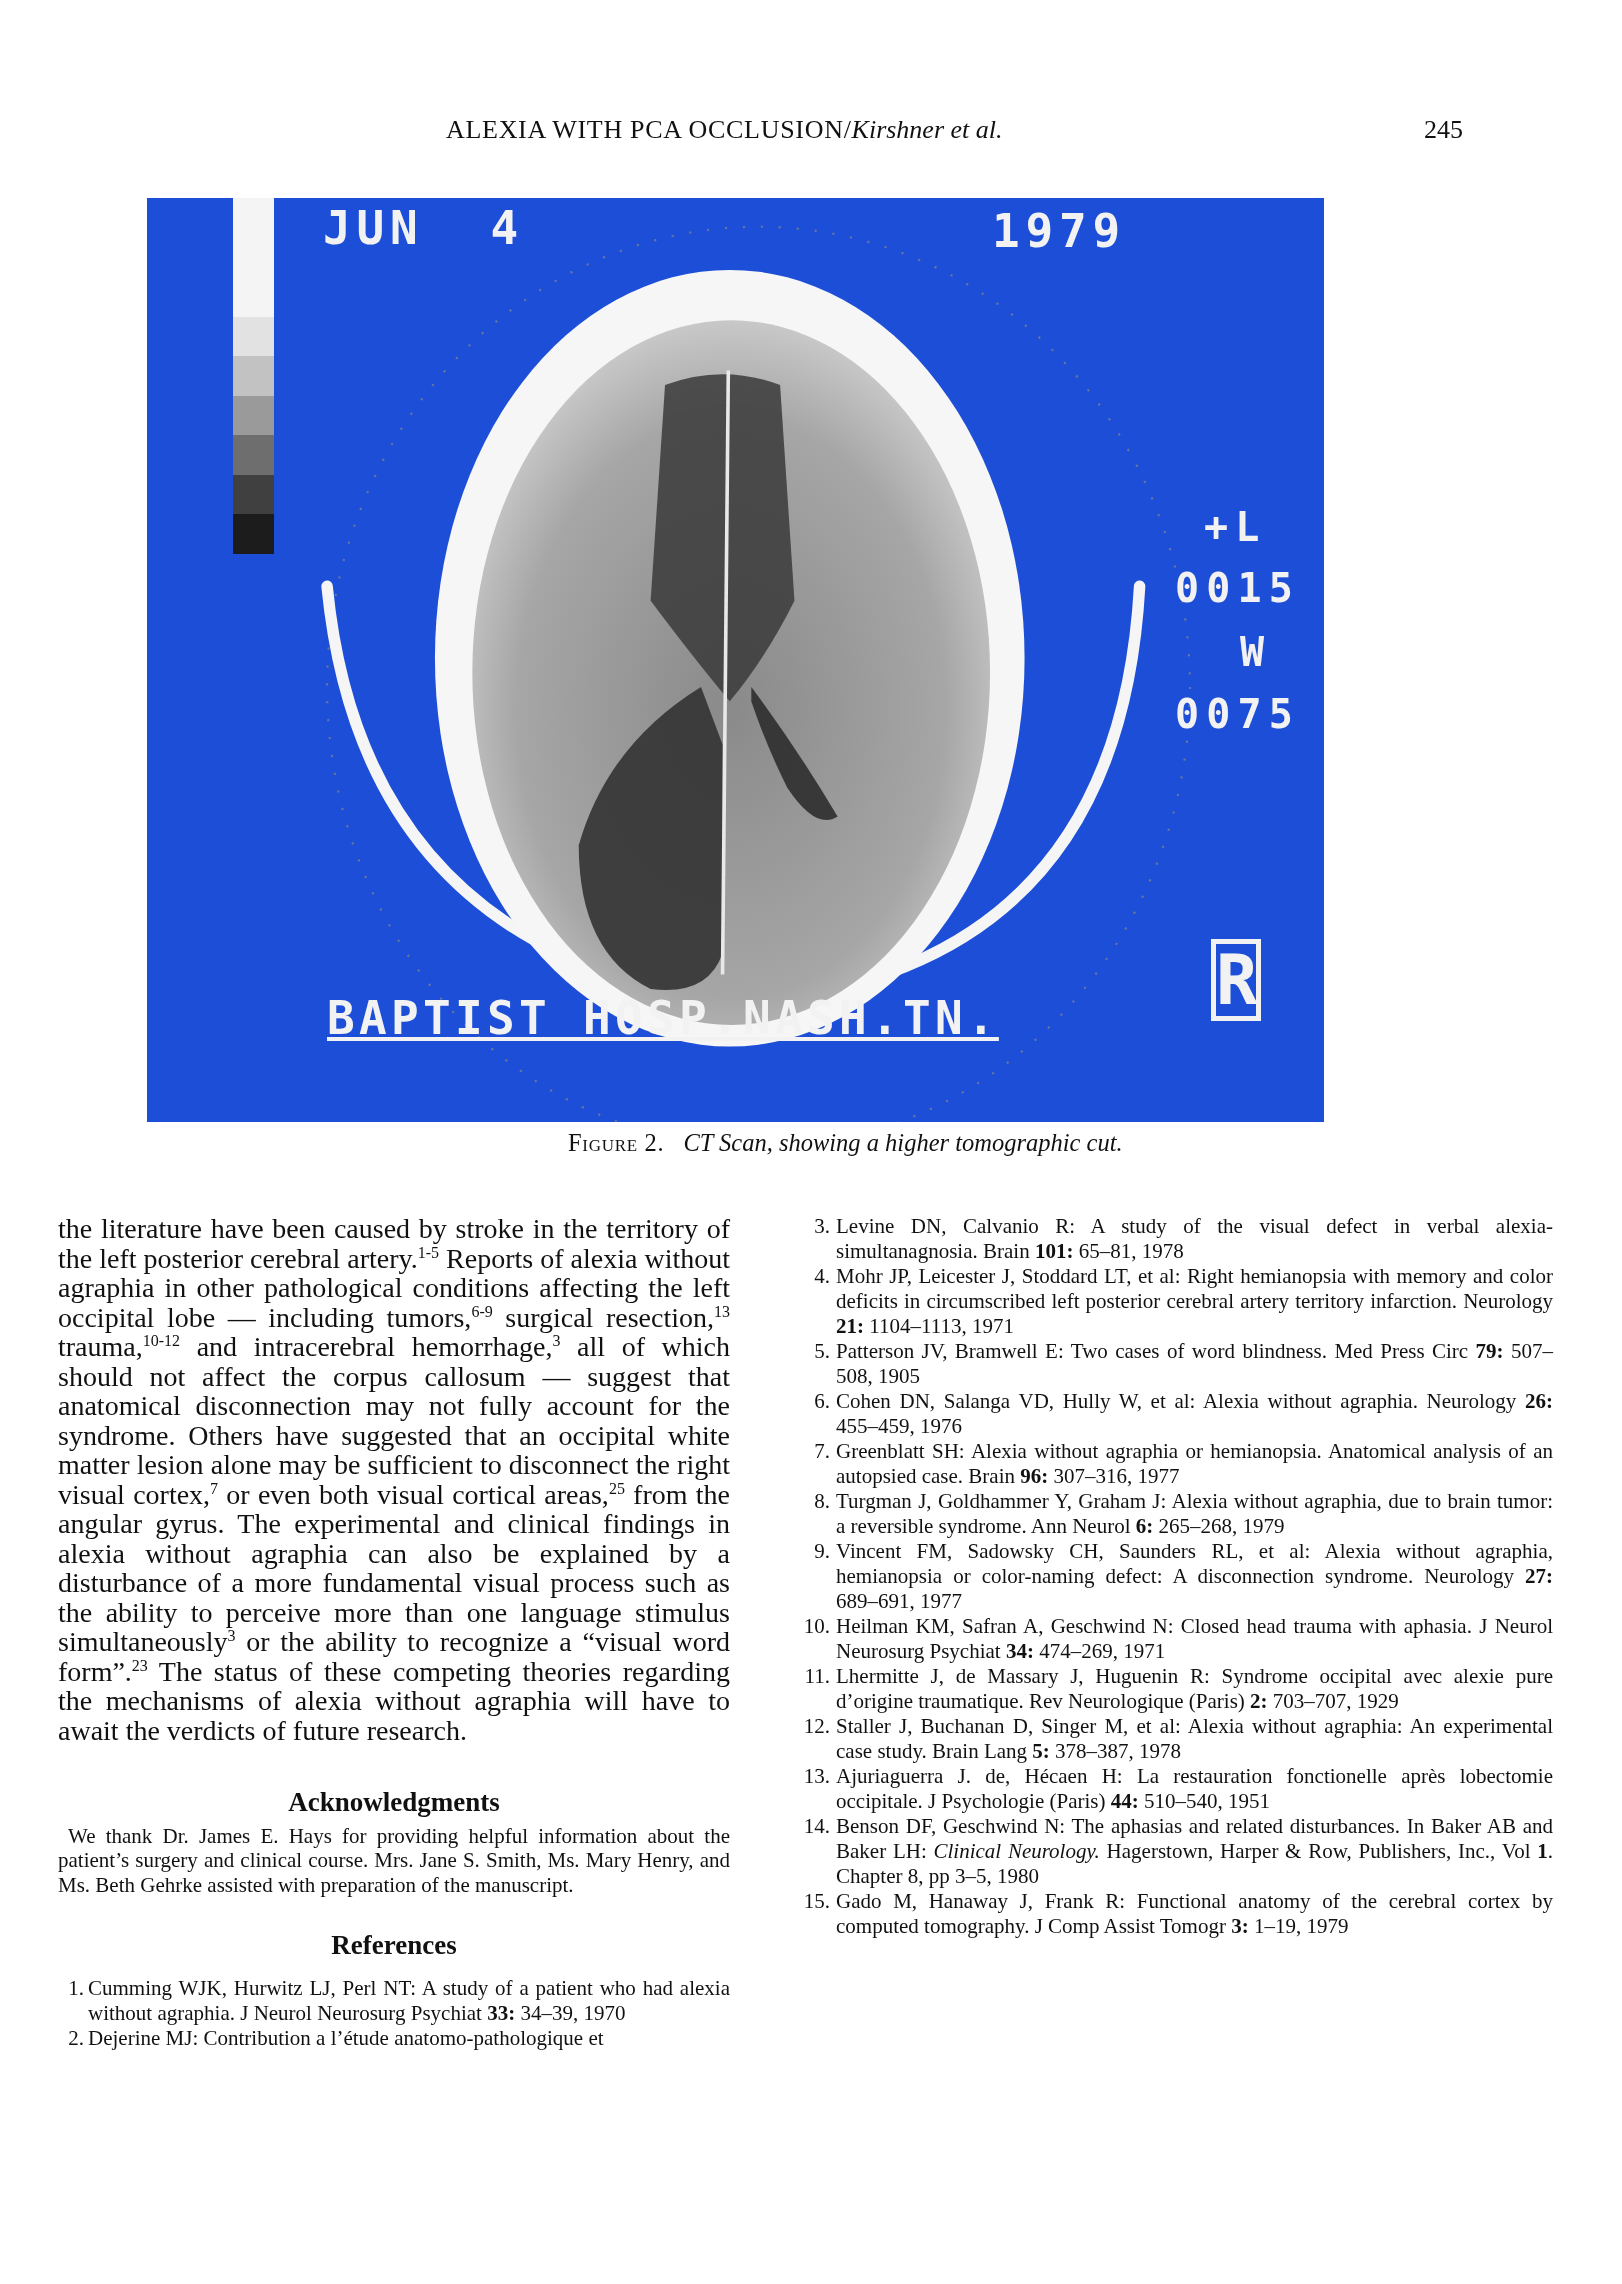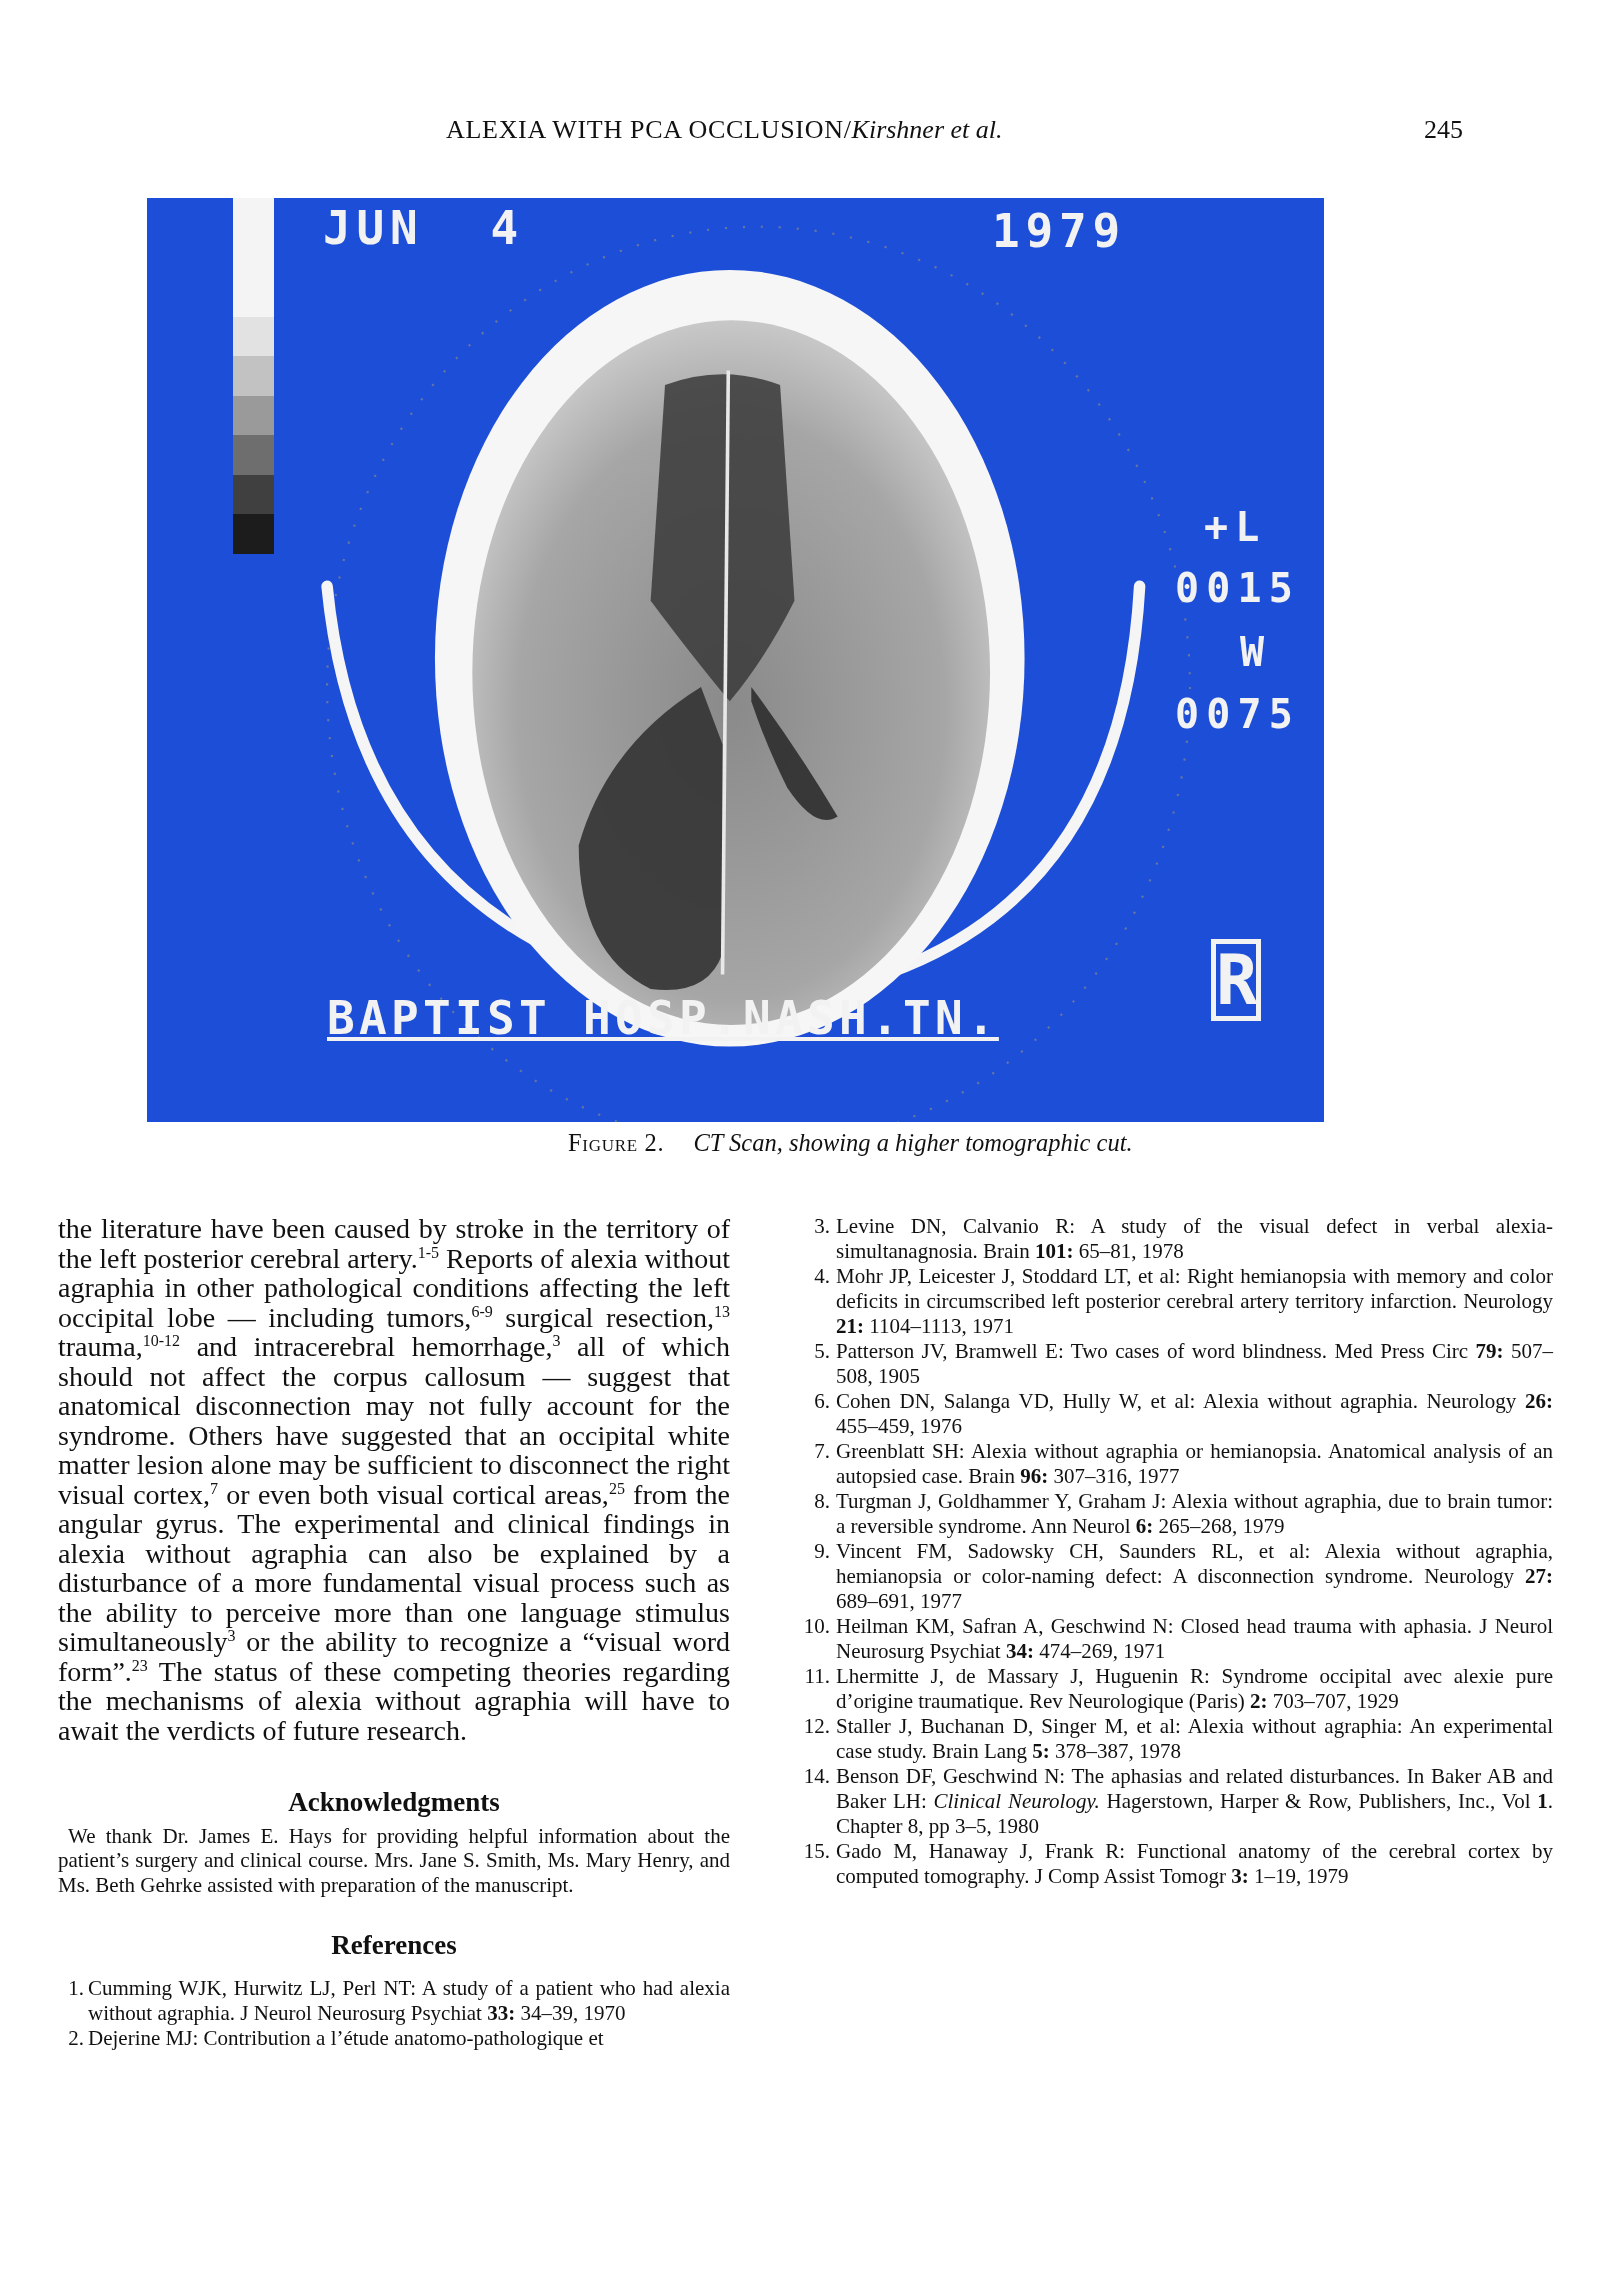--- a/index.html
+++ b/index.html
@@ -16,21 +16,21 @@
   .date-left { left: 176px; top: 2.9px; font-size: 46px; letter-spacing: 5.8px; }
   .date-right { left: 845px; top: 5.8px; font-size: 46px; letter-spacing: 5.8px; }
   .side-text { left: 1057px; font-size: 40px; letter-spacing: 7.2px; }
   .hosp-text { left: 180px; top: 793px; font-size: 46px; letter-spacing: 4.3px; text-decoration: underline; }
   .r-box { position: absolute; left: 1064px; top: 741px; width: 40px; height: 72px; border: 5.8px solid #f2f2f2; color: #f2f2f2;
            font-family: "DejaVu Sans Mono", monospace; font-weight: bold; font-size: 69px; line-height: 72px; text-align: center; }
   .ct-svg { position: absolute; left: 0; top: 0; }
 
   .caption { position: absolute; top: 1129px; left: 568px; font-size: 24.5px; }
   .caption .fig-label { font-variant: small-caps; letter-spacing: 0.7px; }
-  .caption .fig-text { font-style: italic; margin-left: 29px; }
+  .caption .fig-text { font-style: italic; margin-left: 19px; }
 
   .col-left { position: absolute; left: 58px; top: 1214px; width: 672px; }
   .body-text { font-size: 28px; line-height: 29.5px; text-align: justify; margin: 0; }
   .body-text sup { font-size: 16px; line-height: 0; }
   .section-heading { font-weight: bold; font-size: 27px; text-align: center; margin: 0; }
   .ack-heading { margin-top: 42px; margin-bottom: 5.8px; }
   .ack-text { font-size: 21px; line-height: 24.5px; text-align: justify; text-indent: 10px; margin: 0; }
   .ref-heading { margin-top: 33px; margin-bottom: 15px; }
 
   .ref-list { list-style: none; margin: 0; padding: 0; }
@@ -116,17 +116,18 @@
       <li class="ref-item"><span class="ref-num">3.</span><span>Levine DN, Calvanio R: A study of the visual defect in verbal alexia-simultanagnosia. Brain </span><b>101:</b><span> 65–81, 1978</span></li>
       <li class="ref-item"><span class="ref-num">4.</span><span>Mohr JP, Leicester J, Stoddard LT, et al: Right hemianopsia with memory and color deficits in circumscribed left posterior cerebral artery territory infarction. Neurology </span><b>21:</b><span> 1104–1113, 1971</span></li>
       <li class="ref-item"><span class="ref-num">5.</span><span>Patterson JV, Bramwell E: Two cases of word blindness. Med Press Circ </span><b>79:</b><span> 507–508, 1905</span></li>
       <li class="ref-item"><span class="ref-num">6.</span><span>Cohen DN, Salanga VD, Hully W, et al: Alexia without agraphia. Neurology </span><b>26:</b><span> 455–459, 1976</span></li>
       <li class="ref-item"><span class="ref-num">7.</span><span>Greenblatt SH: Alexia without agraphia or hemianopsia. Anatomical analysis of an autopsied case. Brain </span><b>96:</b><span> 307–316, 1977</span></li>
       <li class="ref-item"><span class="ref-num">8.</span><span>Turgman J, Goldhammer Y, Graham J: Alexia without agraphia, due to brain tumor: a reversible syndrome. Ann Neurol </span><b>6:</b><span> 265–268, 1979</span></li>
       <li class="ref-item"><span class="ref-num">9.</span><span>Vincent FM, Sadowsky CH, Saunders RL, et al: Alexia without agraphia, hemianopsia or color-naming defect: A disconnection syndrome. Neurology </span><b>27:</b><span> 689–691, 1977</span></li>
       <li class="ref-item"><span class="ref-num">10.</span><span>Heilman KM, Safran A, Geschwind N: Closed head trauma with aphasia. J Neurol Neurosurg Psychiat </span><b>34:</b><span> 474–269, 1971</span></li>
       <li class="ref-item"><span class="ref-num">11.</span><span>Lhermitte J, de Massary J, Huguenin R: Syndrome occipital avec alexie pure d’origine traumatique. Rev Neurologique (Paris) </span><b>2:</b><span> 703–707, 1929</span></li>
       <li class="ref-item"><span class="ref-num">12.</span><span>Staller J, Buchanan D, Singer M, et al: Alexia without agraphia: An experimental case study. Brain Lang </span><b>5:</b><span> 378–387, 1978</span></li>
+      <li class="ref-item"><span class="ref-num">13.</span><span>Ajuriaguerra J. de, Hécaen H: La restauration fonctionelle après lobectomie occipitale. J Psychologie (Paris) </span><b>44:</b><span> 510–540, 1951</span></li>
       <li class="ref-item"><span class="ref-num">14.</span><span>Benson DF, Geschwind N: The aphasias and related disturbances. In Baker AB and Baker LH: </span><i>Clinical Neurology.</i><span> Hagerstown, Harper &amp; Row, Publishers, Inc., Vol </span><b>1</b><span>. Chapter 8, pp 3–5, 1980</span></li>
       <li class="ref-item"><span class="ref-num">15.</span><span>Gado M, Hanaway J, Frank R: Functional anatomy of the cerebral cortex by computed tomography. J Comp Assist Tomogr </span><b>3:</b><span> 1–19, 1979</span></li>
     </ol>
 </div>
 
 
 </body></html>

